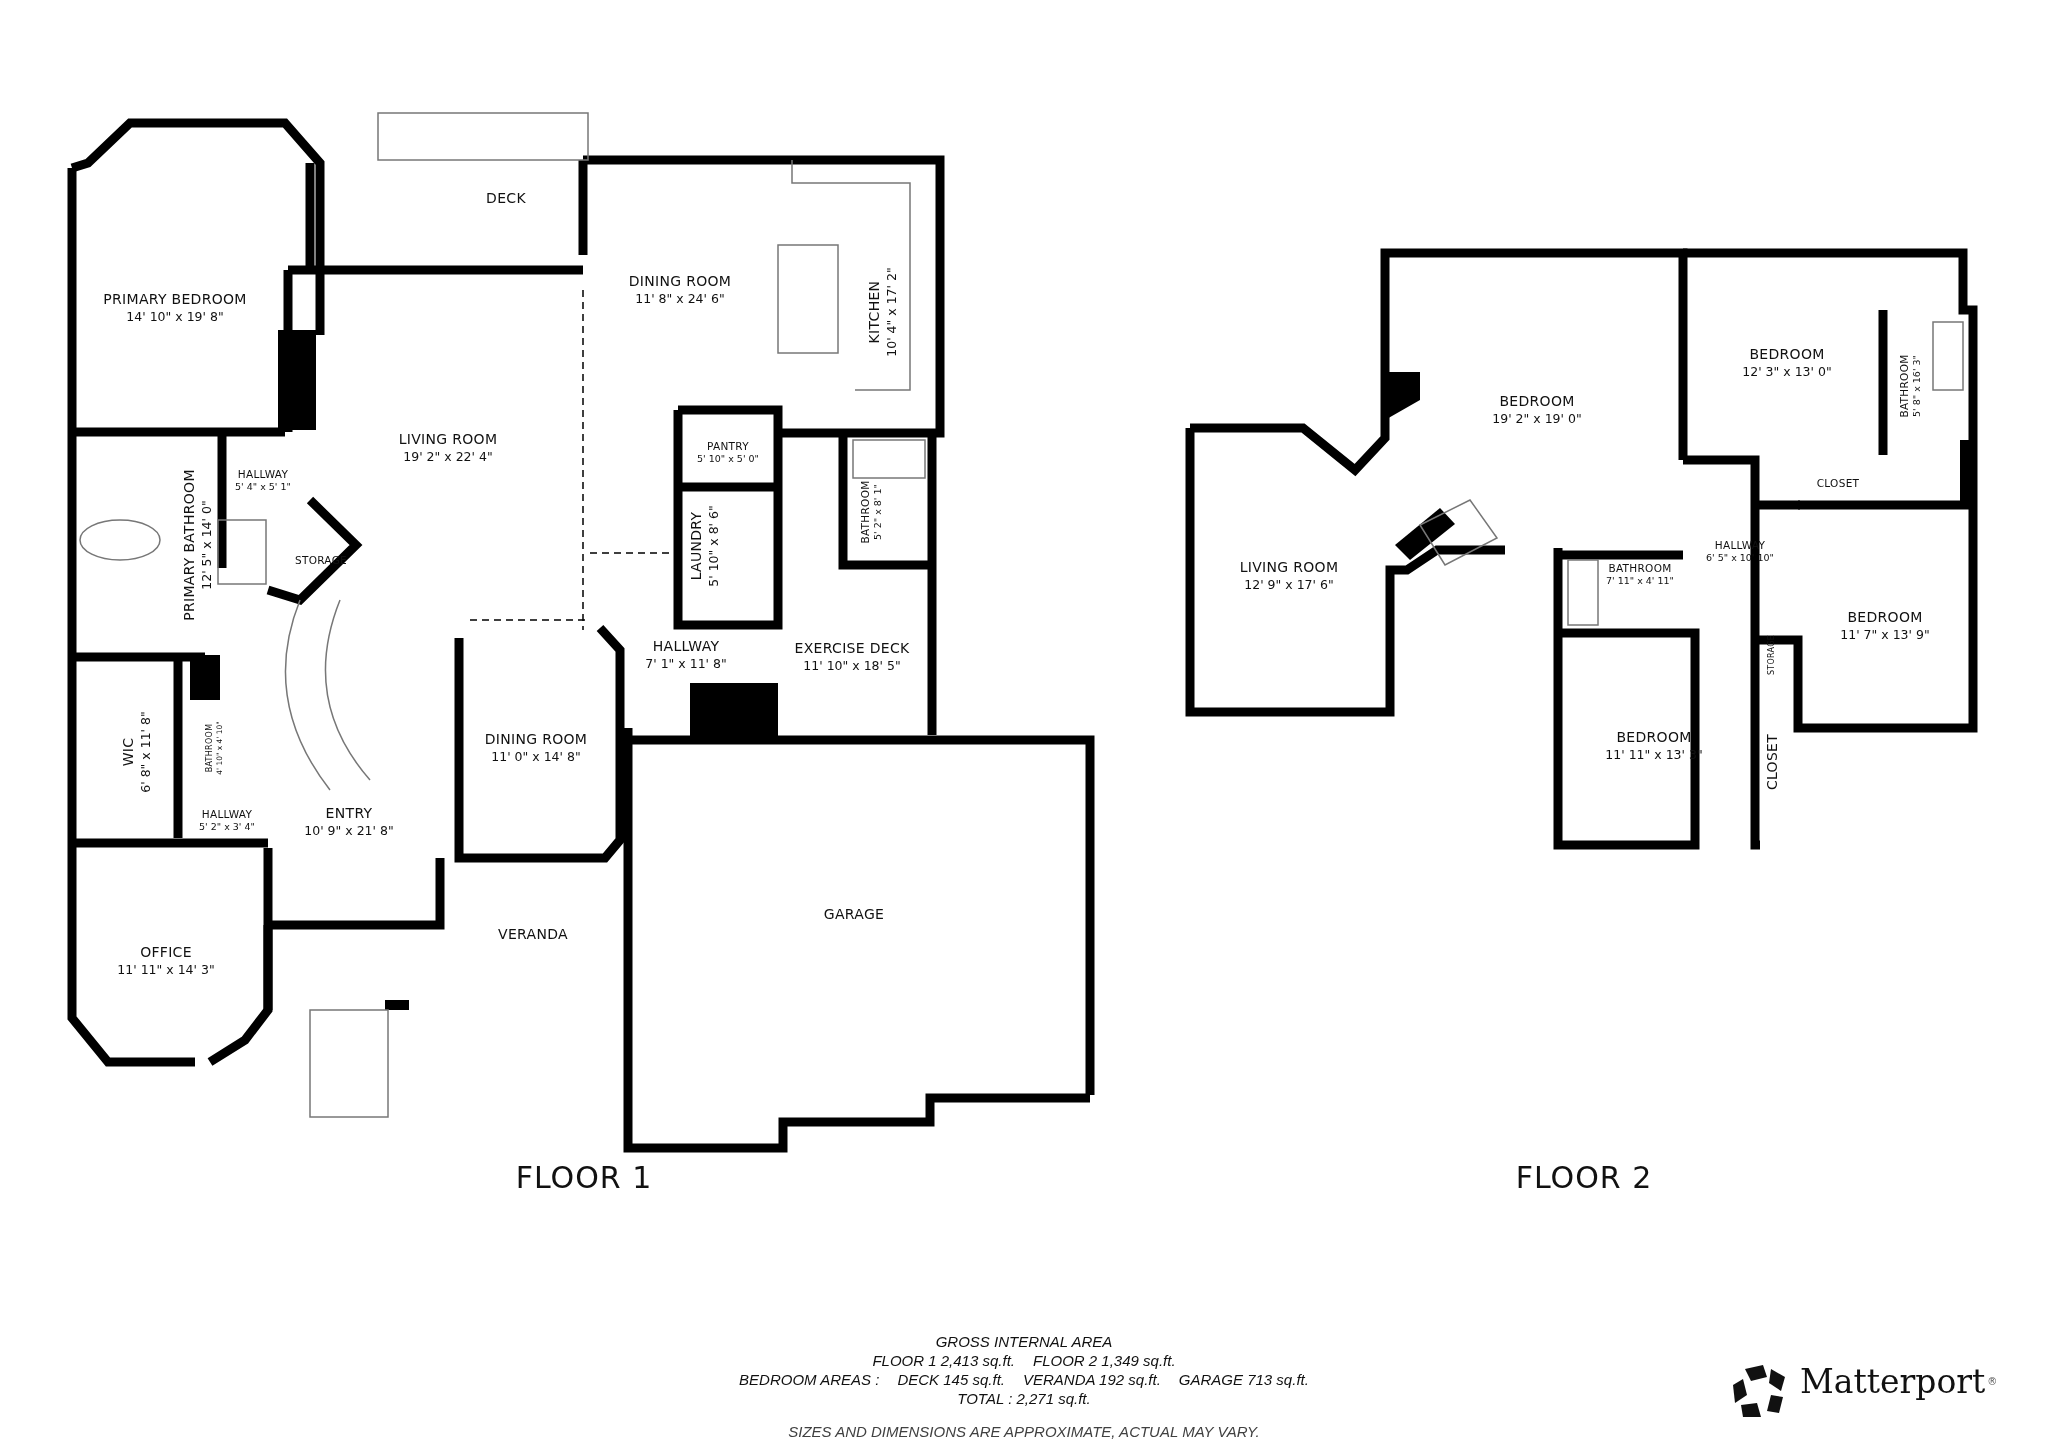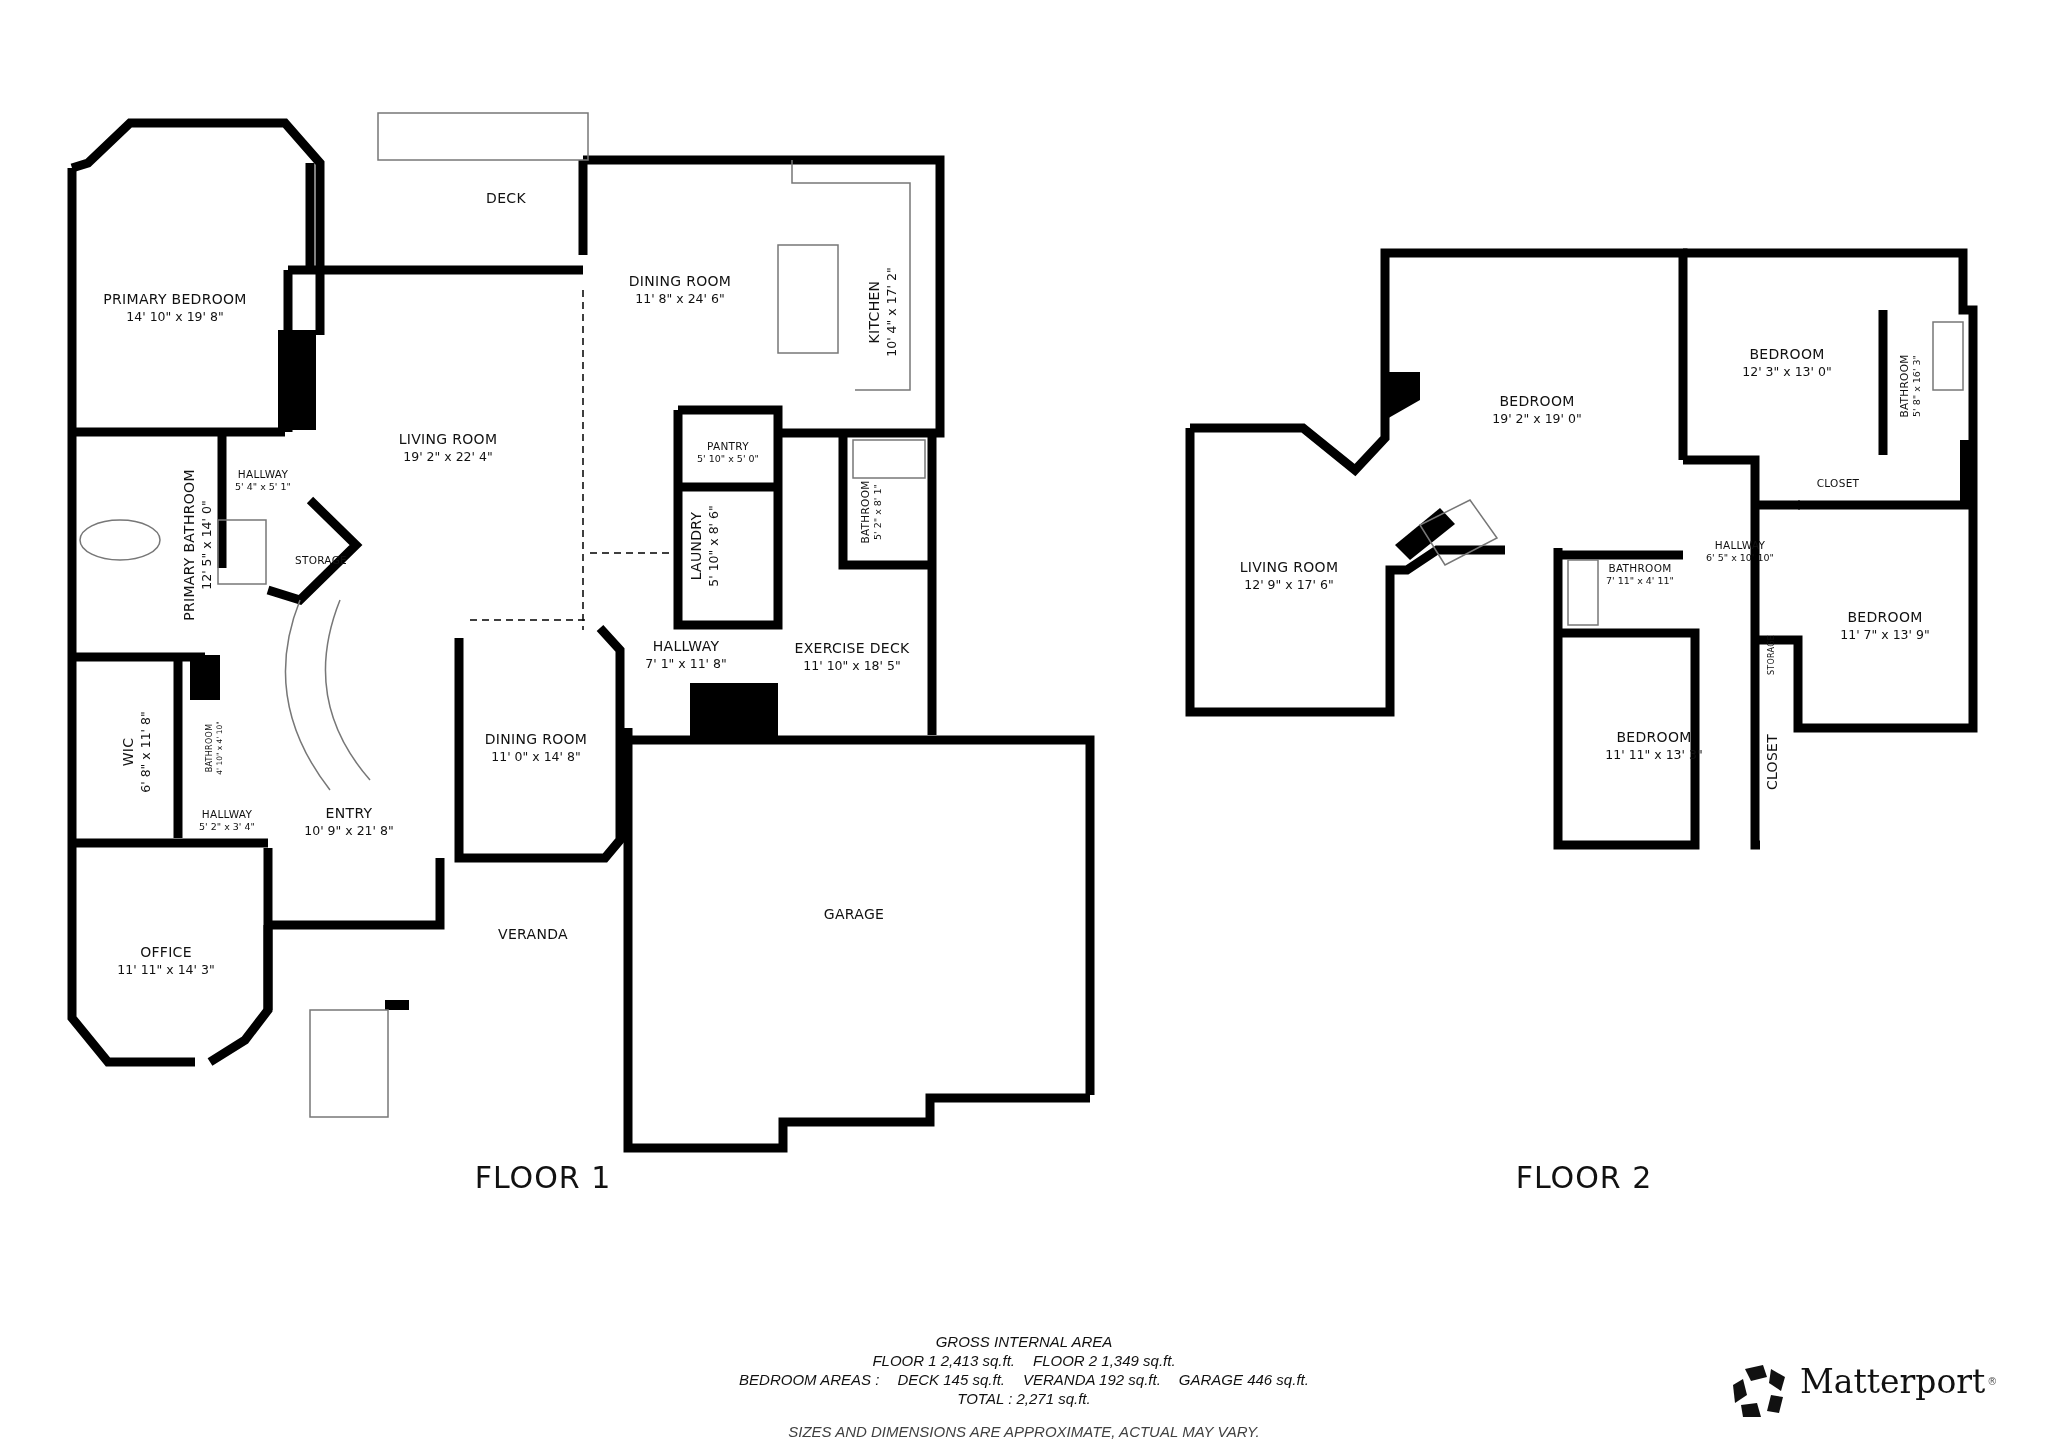--- a/index.html
+++ b/index.html
@@ -235,30 +235,30 @@
   <span class="n">STORAGE</span>
 </div>
 <div class="lbl" style="left:1654px;top:746px">
   <span class="n">BEDROOM</span>
   <span class="d">11' 11" x 13' 3"</span>
 </div>
 <div class="lbl rot" style="left:1773px;top:762px">
   <span class="n">CLOSET</span>
 </div>
 
-<div class="floor-title" style="left:543px;top:1160px">FLOOR 1</div>
+<div class="floor-title" style="left:584px;top:1160px">FLOOR 1</div>
 <div class="floor-title" style="left:1584px;top:1160px">FLOOR 2</div>
 
 <div class="summary">
   <div>GROSS INTERNAL AREA</div>
   <div>
     <span>FLOOR 1 2,413 sq.ft.</span><span class="gap"></span><span>FLOOR 2 1,349 sq.ft.</span>
   </div>
   <div>
-    <span>BEDROOM AREAS :</span><span class="gap"></span><span>DECK 145 sq.ft.</span><span class="gap"></span><span>VERANDA 192 sq.ft.</span><span class="gap"></span><span>GARAGE 446 sq.ft.</span>
+    <span>BEDROOM AREAS :</span><span class="gap"></span><span>DECK 145 sq.ft.</span><span class="gap"></span><span>VERANDA 192 sq.ft.</span><span class="gap"></span><span>GARAGE 713 sq.ft.</span>
   </div>
   <div>TOTAL :  2,271 sq.ft.</div>
   <div class="disc">SIZES AND DIMENSIONS ARE APPROXIMATE, ACTUAL MAY VARY.</div>
 </div>
 
 <div class="logo" style="left:1800px">
   <span class="word">Matterport</span>
     <sup>®</sup>
 </div>
 

